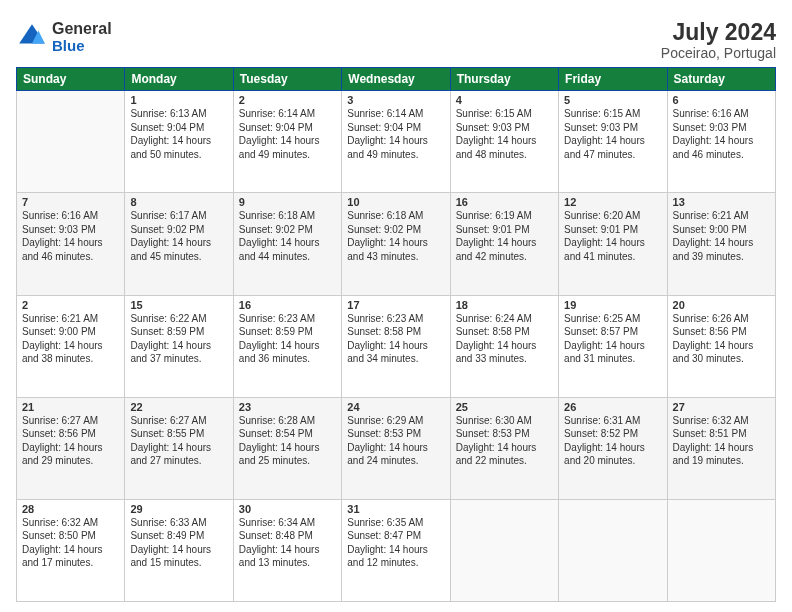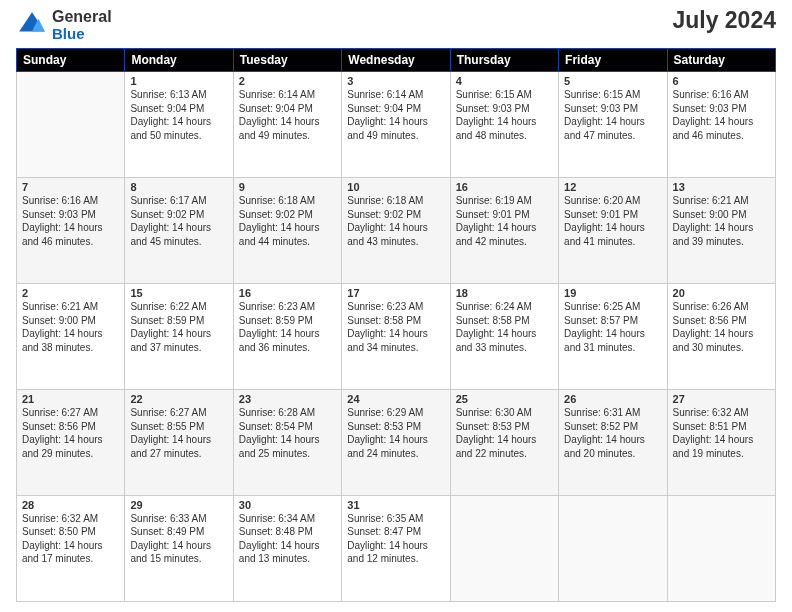--- a/index.html
+++ b/index.html
@@ -6,21 +6,21 @@
     body {
       font-family: Arial, sans-serif;
       background: #fff;
       width: 792px;
       height: 612px;
       overflow: hidden;
     }
     .page {
       width: 792px;
       height: 612px;
-      padding: 8px 16px 10px 16px;
+      padding: 20px 16px 10px 16px;
       display: flex;
       flex-direction: column;
     }
     .header {
       display: flex;
       justify-content: space-between;
       align-items: flex-start;
       margin-bottom: 6px;
     }
     .logo {
@@ -60,21 +60,21 @@
       font-size: 14px;
       color: #555;
     }
     .calendar {
       flex: 1;
       border-collapse: collapse;
       width: 100%;
       table-layout: fixed;
     }
     .calendar th {
-      background: #000000;
+      background: #15803d;
       color: #fff;
       font-size: 12px;
       font-weight: bold;
       padding: 4px 6px;
       text-align: left;
       border: 1px solid #0d47a1;
     }
     .calendar td {
       border: 1px solid #ccc;
       vertical-align: top;
@@ -111,20 +111,21 @@
         <polygon points="20,4 36,28 4,28" fill="#1565c0"></polygon>
         <polygon points="28,12 36,28 20,28" fill="#42a5f5"></polygon>
       </svg>
       <div class="logo-text">
         <span class="logo-general">General</span>
         <span class="logo-blue">Blue</span>
       </div>
     </div>
     <div class="title-block">
       <div class="month-year">July 2024</div>
+      <div class="location">Poceirao, Portugal</div>
     </div>
   </div>
 
   <table class="calendar">
     <thead>
       <tr>
       <th>Sunday</th>
           <th>Monday</th>
           <th>Tuesday</th>
           <th>Wednesday</th>

